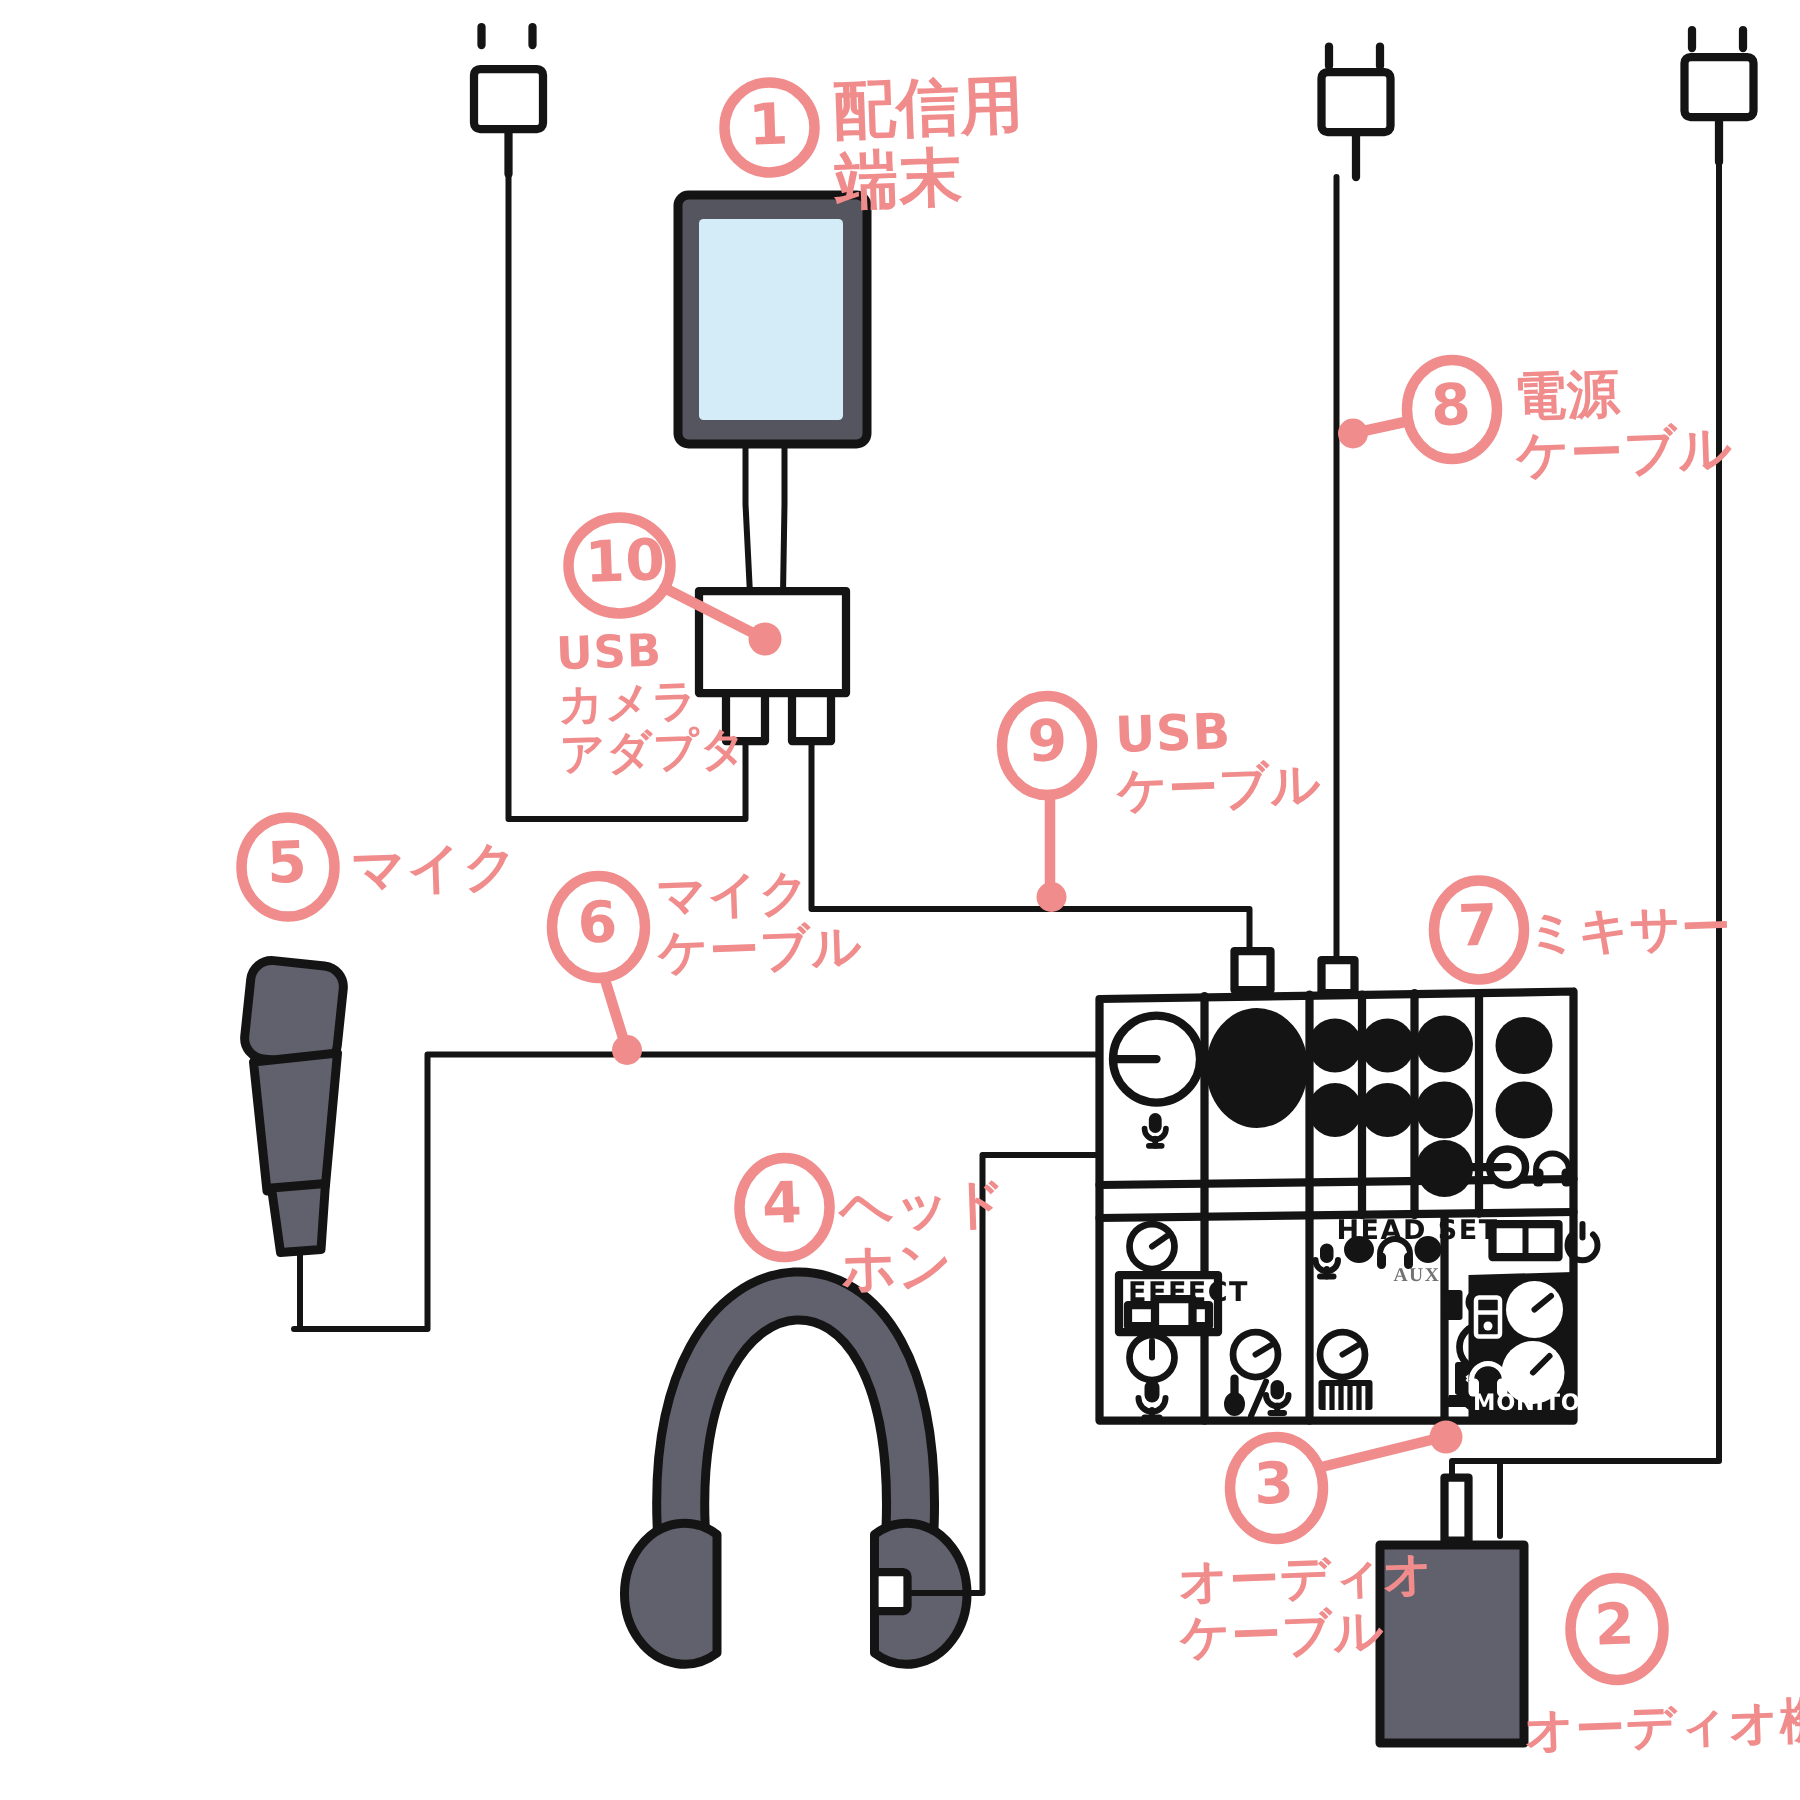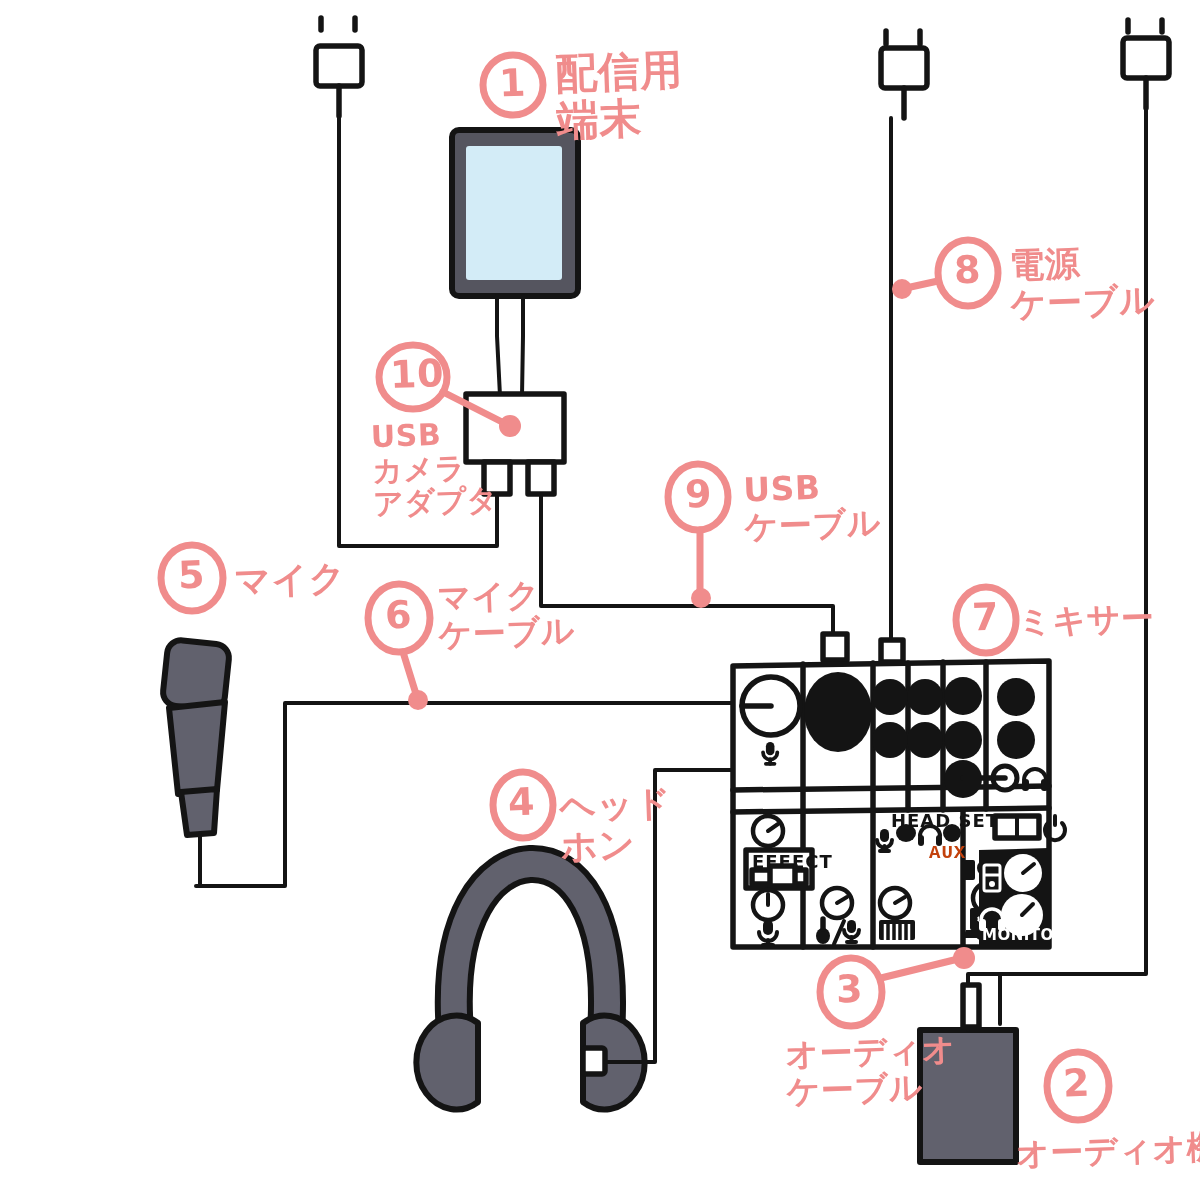--- a/index.html
+++ b/index.html
@@ -343,19 +343,19 @@
 <div class="callout-text" style="left:372px;top:418px;font-size:30px;">USB
 カメラ
 アダプタ</div>
 
 <div style="position:absolute;left:752px;top:851px;font-size:18px;font-weight:700;
             color:#141414;letter-spacing:1px;font-family:'DejaVu Sans','Liberation Sans',sans-serif;">EFFECT</div>
 
 <div style="position:absolute;left:891px;top:810px;font-size:18px;font-weight:700;
             color:#141414;letter-spacing:1px;font-family:'DejaVu Sans','Liberation Sans',sans-serif;">HEAD SET</div>
 
-<div style="position:absolute;left:929px;top:842px;font-size:19px;font-weight:700;
-            color:#c2410c;letter-spacing:1px;font-family:Liberation Mono, monospace;">AUX</div>
+<div style="position:absolute;left:929px;top:842px;font-size:13px;font-weight:700;
+            color:#737373;letter-spacing:1px;font-family:Liberation Serif, serif;">AUX</div>
 
 <div style="position:absolute;left:982px;top:926px;font-size:15px;font-weight:700;
             color:#ffffff;letter-spacing:.5px;font-family:'DejaVu Sans','Liberation Sans',sans-serif;text-align:center;">MONITOR</div>
 
 </div>
 
 </body></html>

